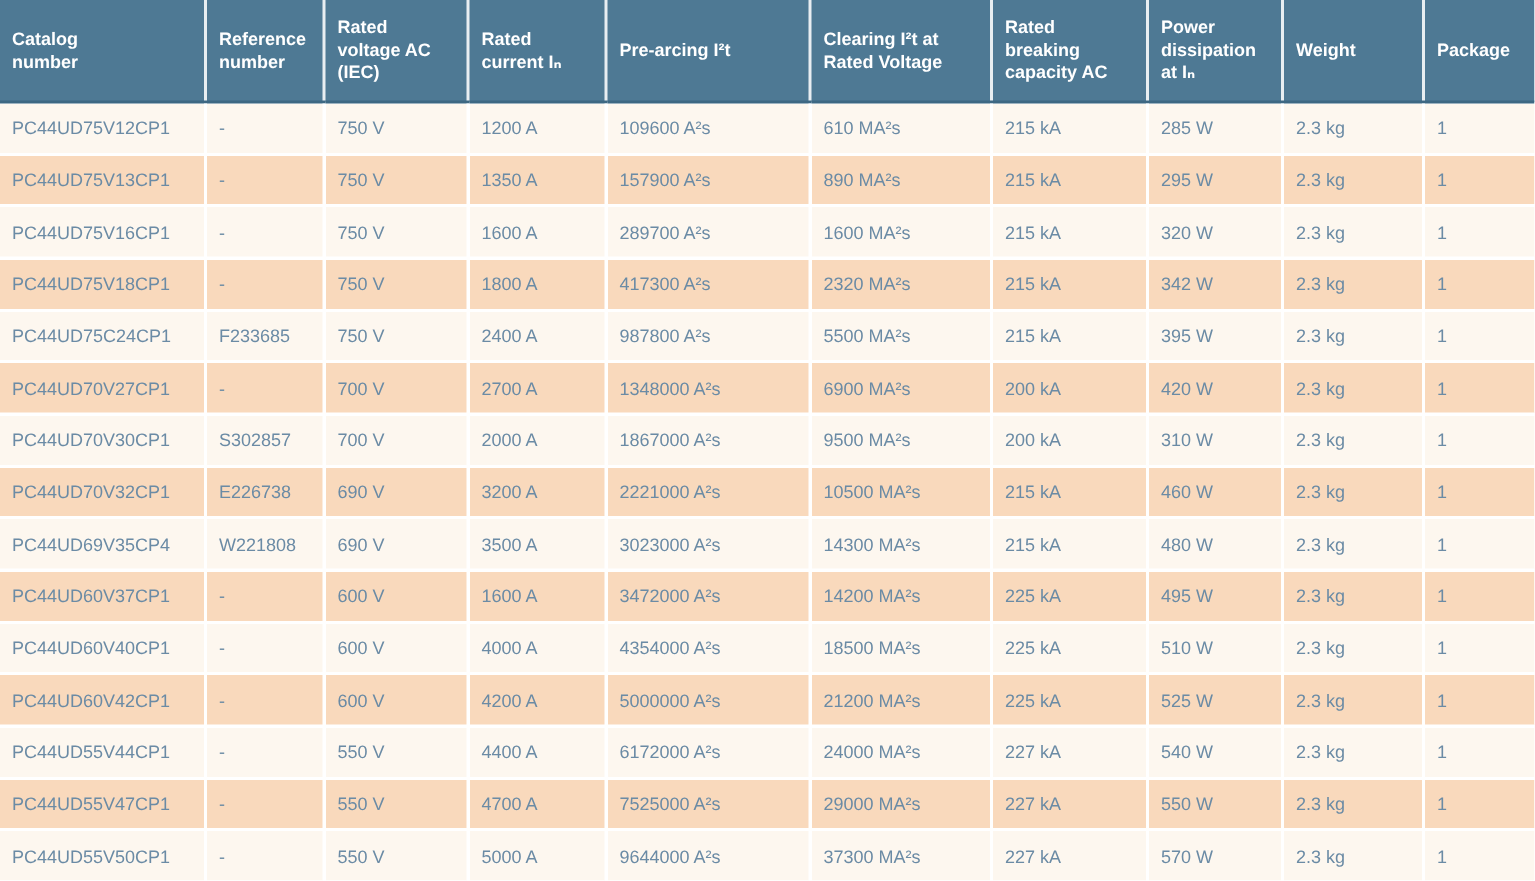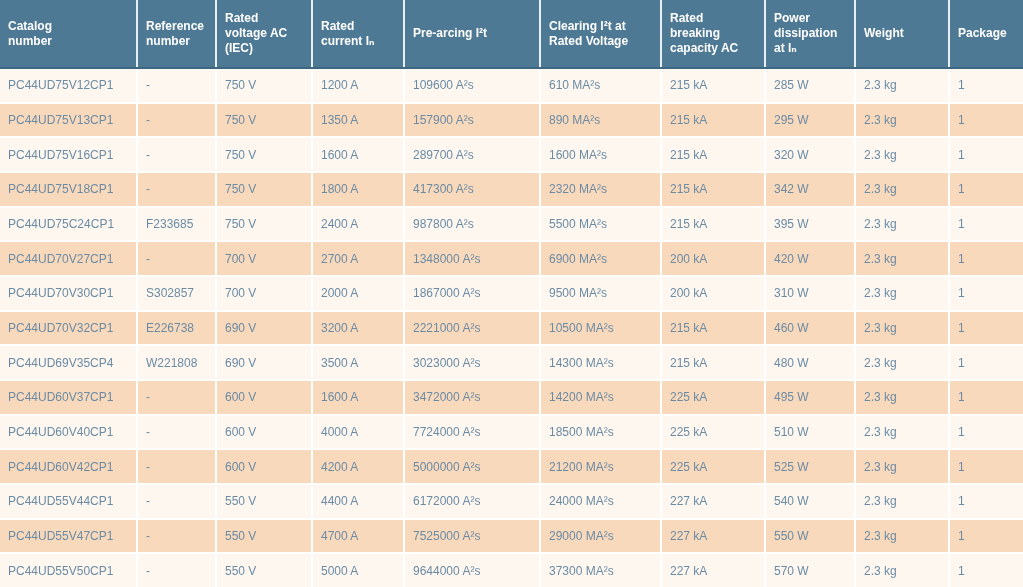--- a/index.html
+++ b/index.html
@@ -208,21 +208,21 @@
         <td>225 kA</td>
         <td>495 W</td>
         <td>2.3 kg</td>
         <td>1</td>
       </tr>
       <tr>
         <td>PC44UD60V40CP1</td>
         <td>-</td>
         <td>600 V</td>
         <td>4000 A</td>
-        <td>7724000 A²s</td>
+        <td>4354000 A²s</td>
         <td>18500 MA²s</td>
         <td>225 kA</td>
         <td>510 W</td>
         <td>2.3 kg</td>
         <td>1</td>
       </tr>
       <tr>
         <td>PC44UD60V42CP1</td>
         <td>-</td>
         <td>600 V</td>

